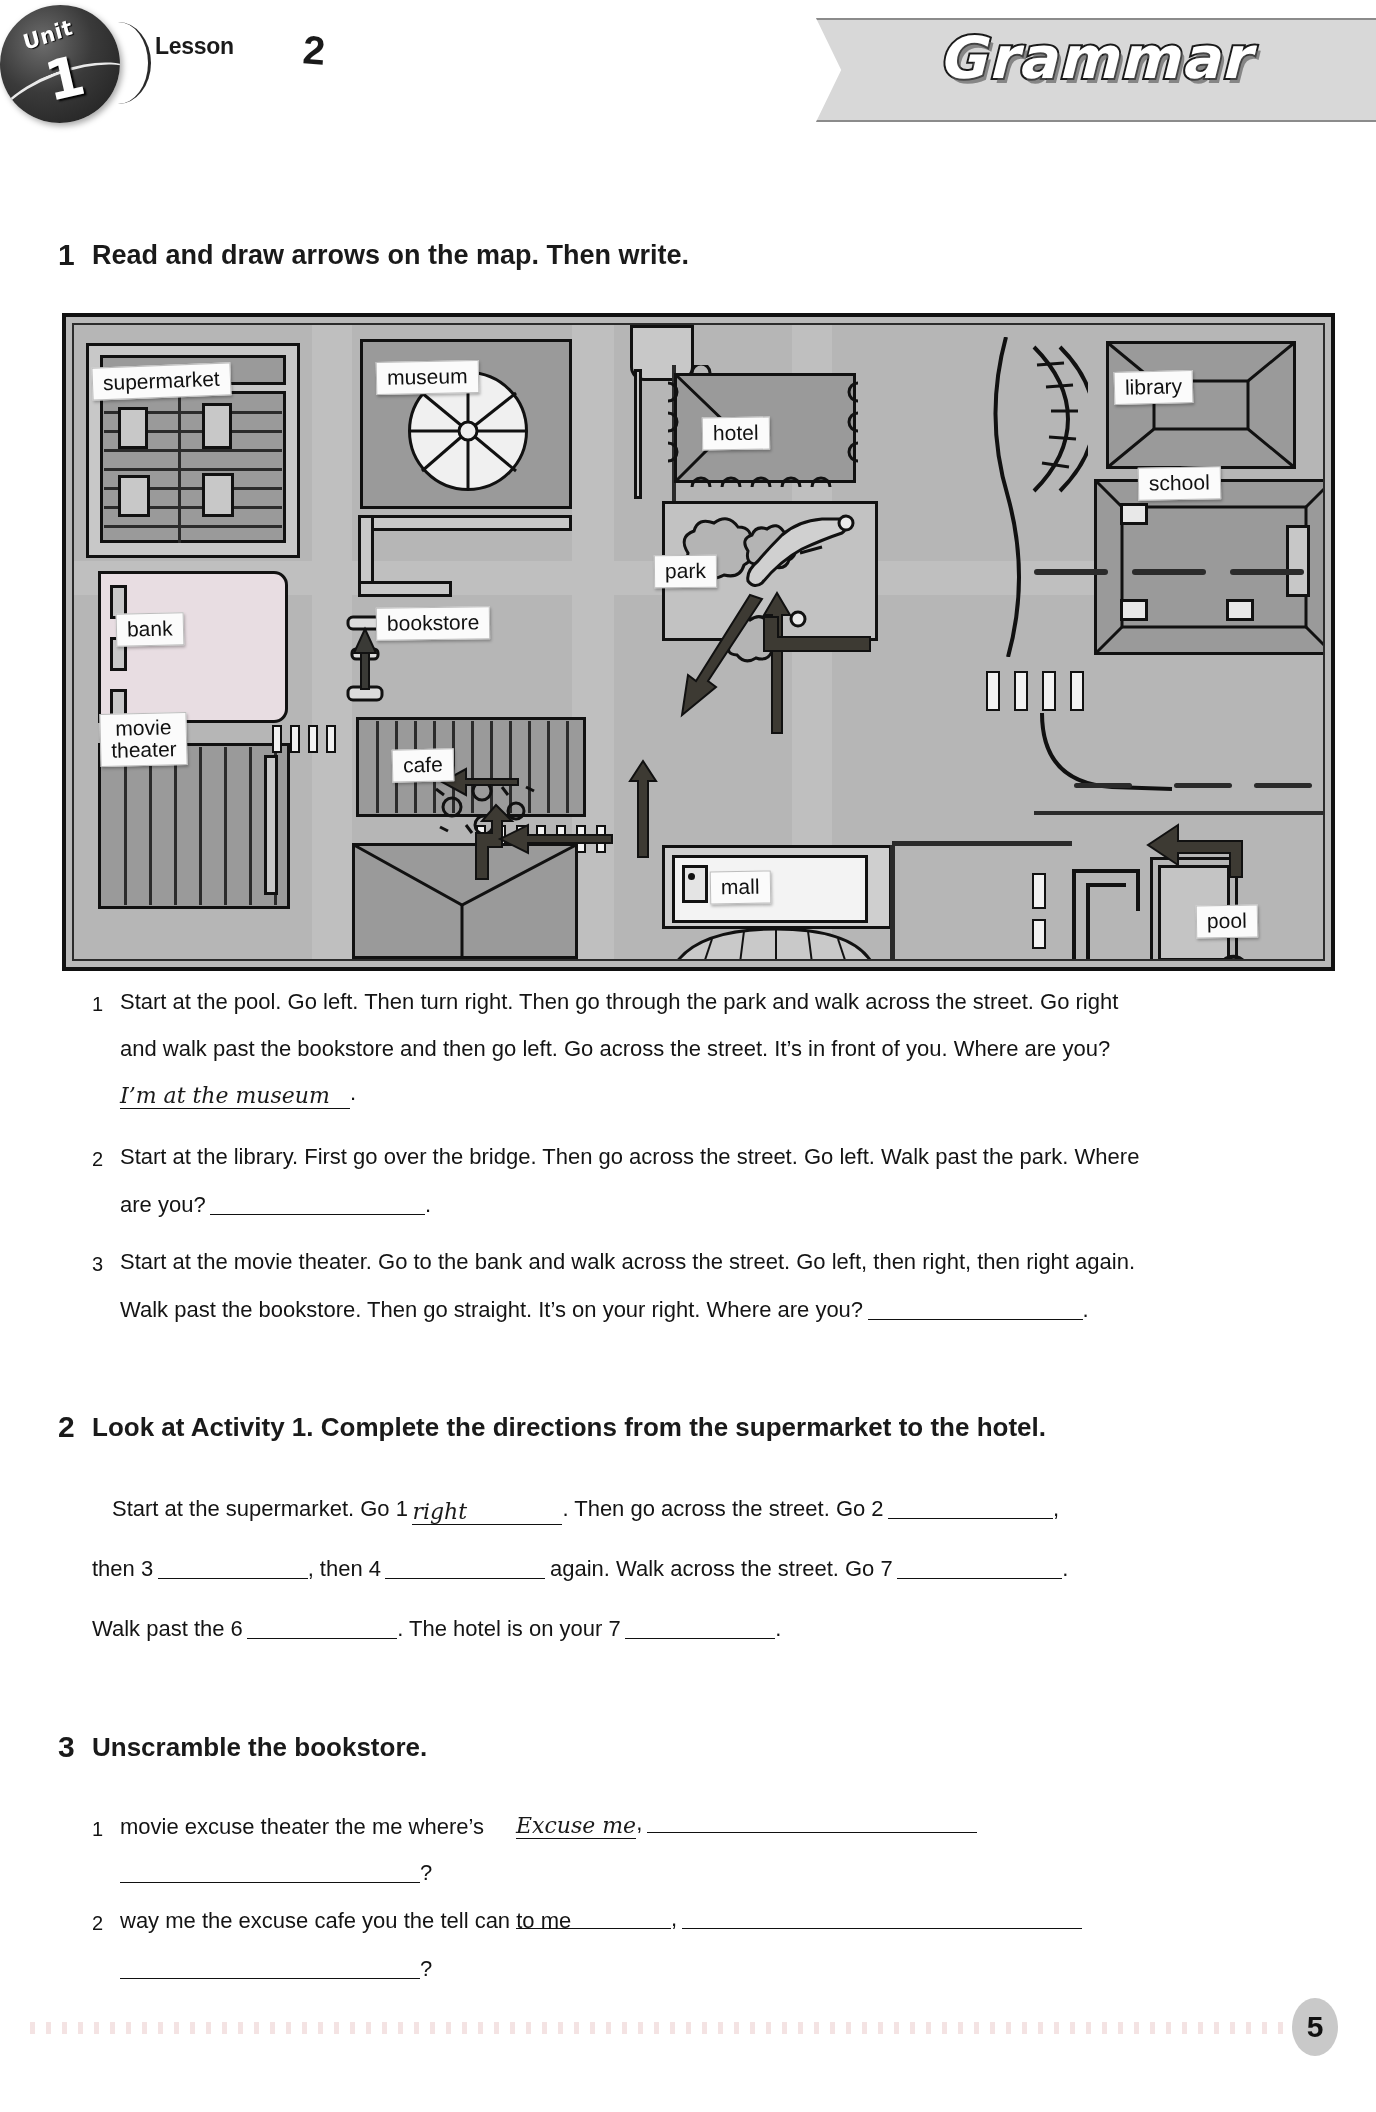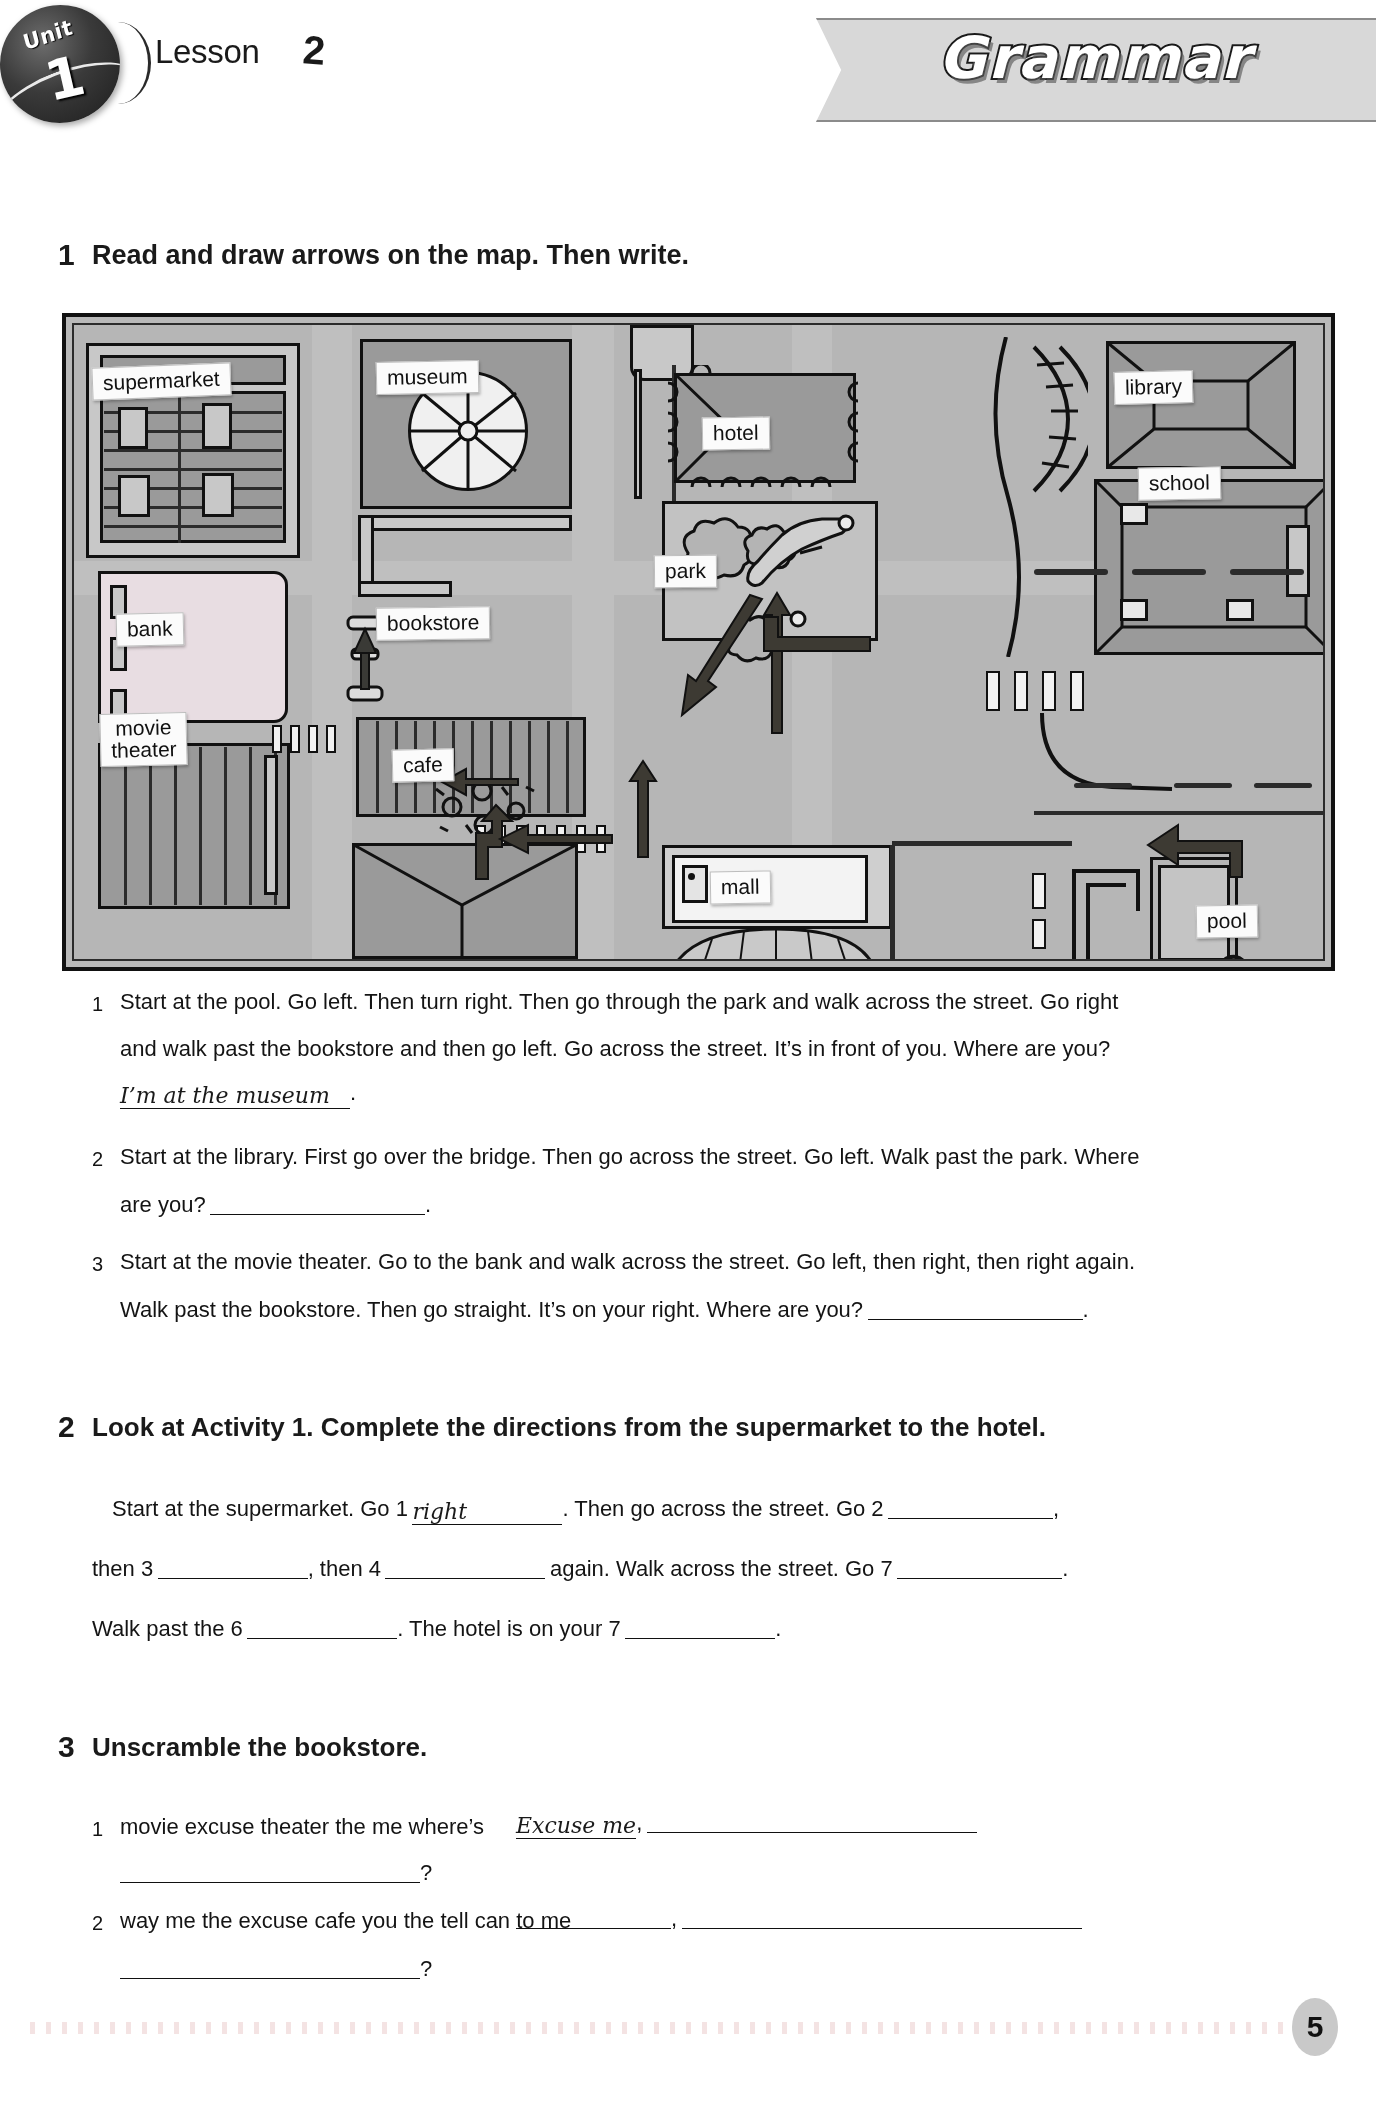--- a/index.html
+++ b/index.html
@@ -52,21 +52,21 @@
   }
   .unit-badge-tail {
     position: absolute; left: 96px; top: 22px;
     width: 52px; height: 82px;
     border-right: 3px solid #2a2a2a;
     border-radius: 0 60% 60% 0 / 0 50% 50% 0;
   }
 
   .lesson-text {
     position: absolute; left: 155px; top: 33px;
-    font-size: 33px; font-weight: normal;
+    font-size: 23px; font-weight: bold;
     font-family: "Liberation Sans", sans-serif;
     letter-spacing: -0.3px;
   }
   .lesson-num {
     position: absolute; left: 303px; top: 28px;
     font-size: 40px; font-weight: bold;
     font-family: "Liberation Sans", sans-serif;
     transform: rotate(4deg);
   }
 

